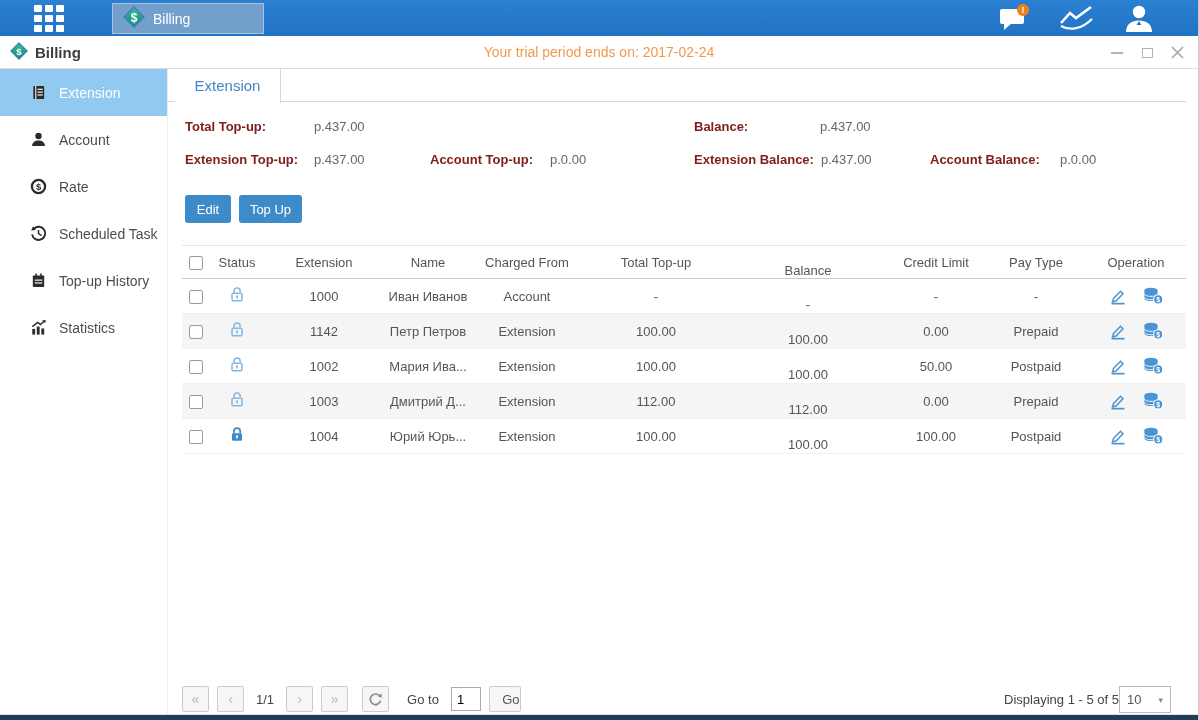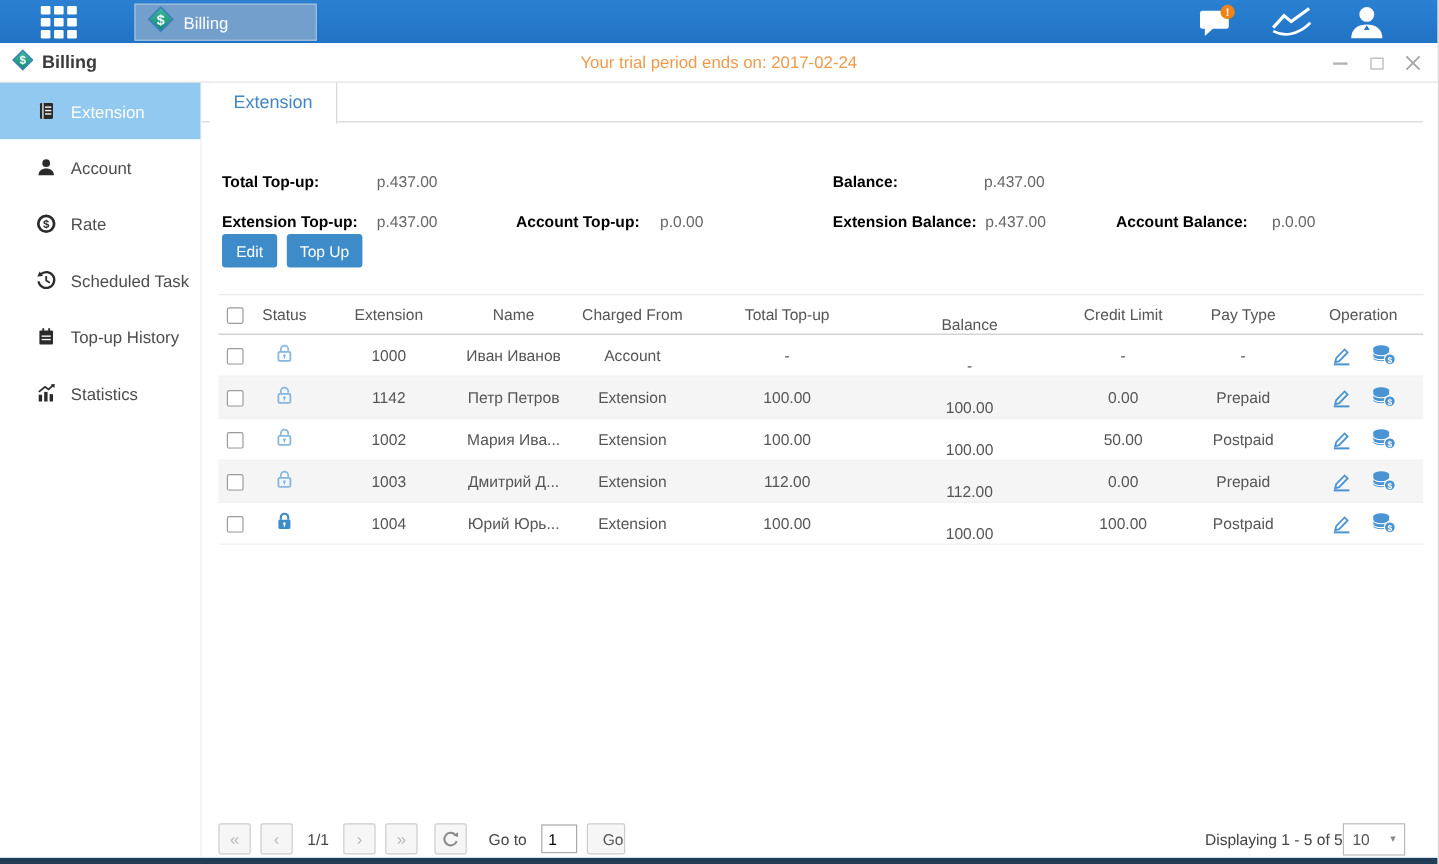--- a/index.html
+++ b/index.html
@@ -42,22 +42,22 @@
   .side-item svg { flex:0 0 auto; }
 
   
   .main { position:absolute; left:168px; top:69px; width:1031px; bottom:6px; background:#fff; }
   .tabbar { position:absolute; left:0; top:0; right:13px; height:33px; border-bottom:1px solid #d8d8d8; }
   .tab-active { position:absolute; left:7px; top:0; width:106px; height:34px; background:#fff;
                 border-right:1px solid #d8d8d8; line-height:33px; text-align:center;
                 color:#4285c4; font-size:15px; cursor:pointer; z-index:2; }
 
   .summary span { position:absolute; font-size:13px; white-space:nowrap; }
-  .sum-label { font-weight:bold; color:#000000;margin-top:25px; }
-  .sum-value { color:#666;margin-top:25px; }
+  .sum-label { font-weight:bold; color:#7f1d1d; }
+  .sum-value { color:#666; }
 
   .btn-blue { position:absolute; height:28px; background:var(--accent_blue,#3d8cc9); color:#fff;
               border:none; border-radius:3px; font-size:13px; font-family:inherit; cursor:pointer; }
 
   
   .table { position:absolute; left:14px; top:176px; width:1004px; border-top:1px solid #e8e8e8; }
   .tr { display:flex; align-items:center; height:35px; border-bottom:1px solid #f1f1f1;justify-content:flex-end; }
   .tr.head { height:33px; border-bottom:1px solid #c9c9c9; }
   .tr.stripe { background:#f5f5f5; }
   .td { font-size:13px; color:#555; text-align:center; white-space:nowrap; overflow:hidden; }

